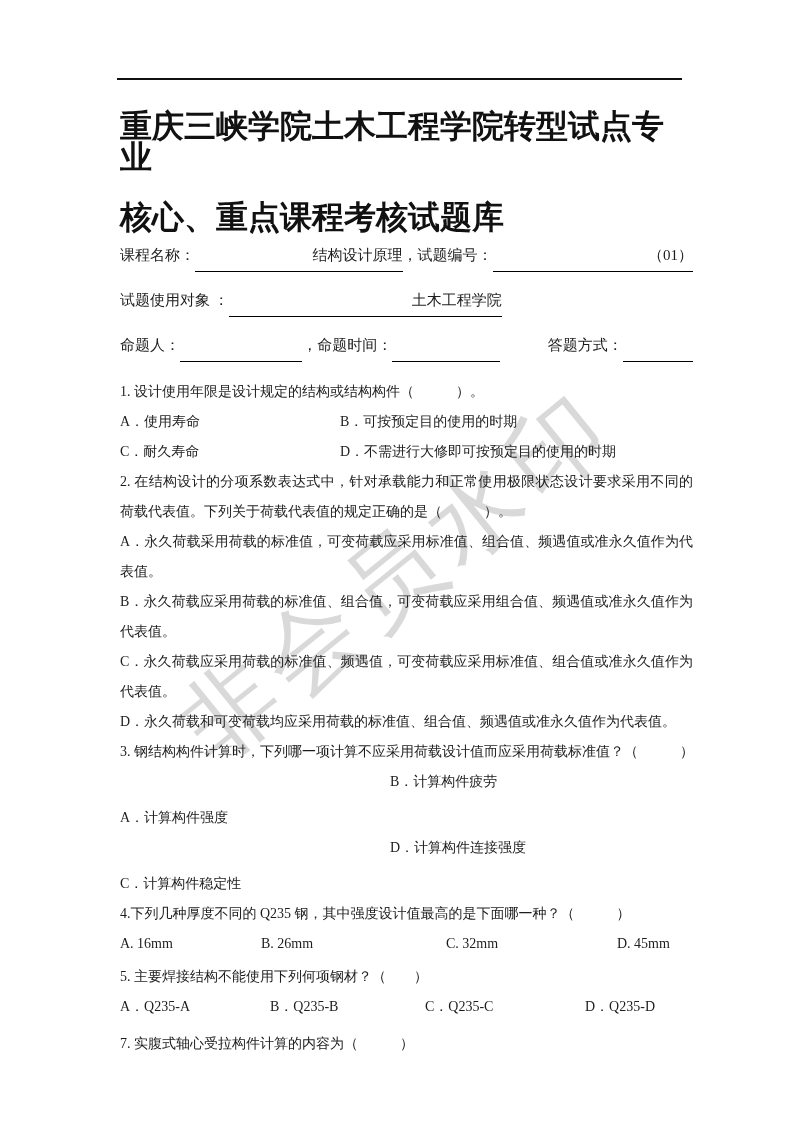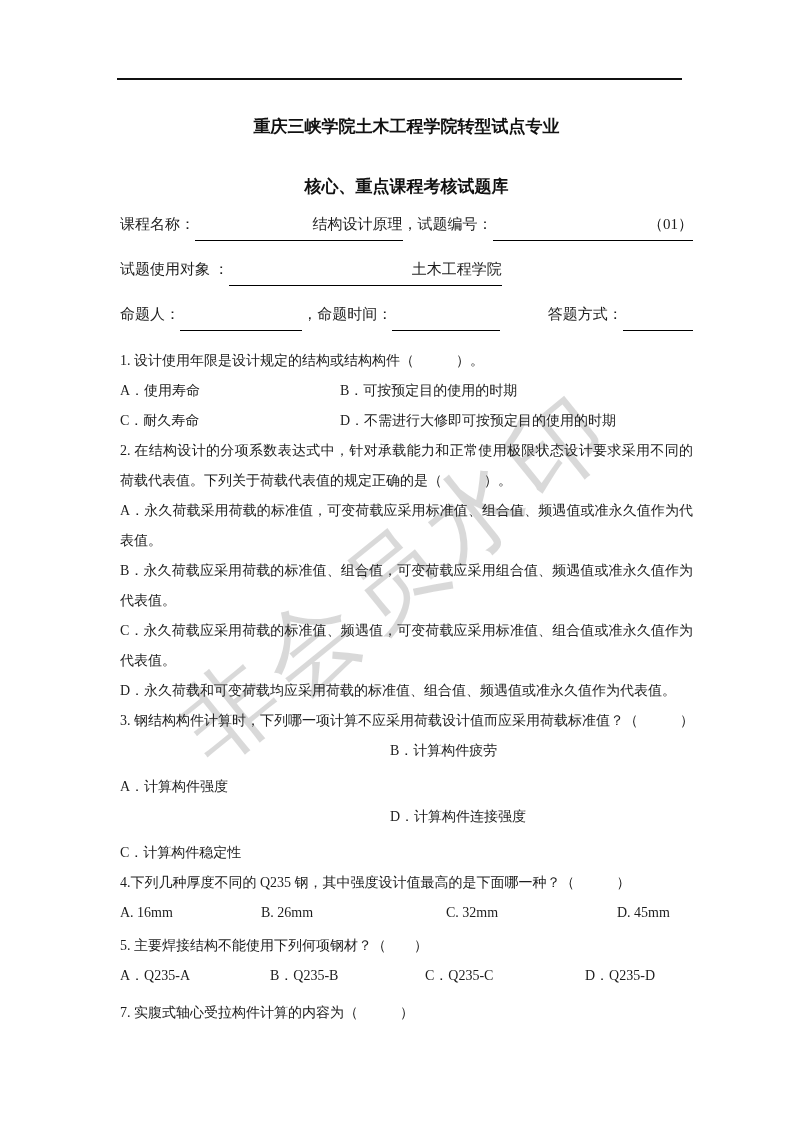--- a/index.html
+++ b/index.html
@@ -10,21 +10,21 @@
   .watermark{
     position:absolute;left:50%;top:577px;z-index:0;
     transform:translate(-50%,-50%) rotate(-39deg);
     font-family:"Liberation Sans","DejaVu Sans",sans-serif;
     font-size:95px;letter-spacing:10px;white-space:nowrap;
     color:rgba(0,0,0,0.15);pointer-events:none;
   }
   .content{position:relative;z-index:1;padding:0 100px 0 120px;}
   .rule{margin-top:78px;margin-left:-3px;width:565px;border-top:2px solid #111;}
   .title{
-    text-align:center;font-weight:bold;font-size:17px;line-height:31px;
+    text-align:left;font-weight:bold;font-size:32px;line-height:31px;
     font-family:"DejaVu Sans","Liberation Sans",sans-serif;margin:0;color:#111;
   }
   .title1{margin-top:31px;}
   .title2{margin-top:29px;}
   .form{margin-top:12px;font-size:15px;}
   .form-row{display:flex;align-items:flex-start;height:45px;}
   .form-row.last{height:42px;}
   .flabel{line-height:20px;white-space:nowrap;}
   .blank{
     display:inline-block;height:27px;line-height:20px;border-bottom:1px solid #000;

